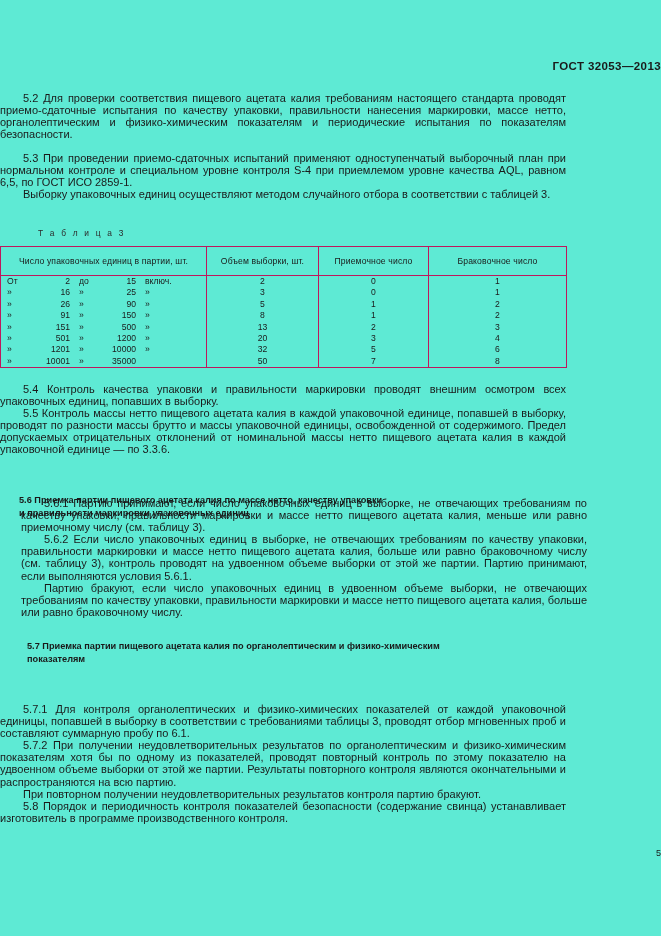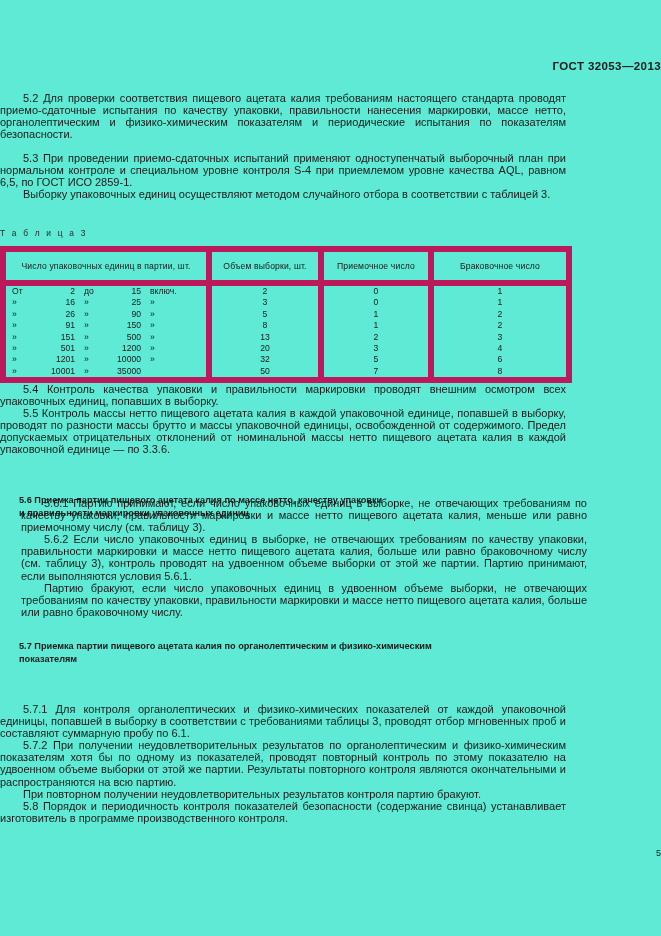--- a/index.html
+++ b/index.html
@@ -77,21 +77,21 @@
     width: 566px;
   }
   table.data {
     border-collapse: collapse;
     width: 566px;
     table-layout: fixed;
     font-size: 8.6px;
   }
   table.data th,
   table.data td {
-    border: 6px solid #be185d;
+    border: 1px solid #be185d;
     padding: 0;
     vertical-align: middle;
   }
   table.data thead th {
     height: 28px;
     font-weight: normal;
     text-align: center;
     letter-spacing: 0.15px;
   }
   table.data tbody td {
@@ -135,21 +135,21 @@
 
   <div class="body-block" style="top:92px;">
     <p>5.2  Для проверки соответствия пищевого ацетата калия требованиям настоящего стандарта проводят приемо-сдаточные испытания по качеству упаковки, правильности нанесения маркировки, массе нетто, органолептическим и физико-химическим показателям и периодические испытания по показателям безопасности.</p>
   </div>
 
   <div class="body-block" style="top:152px;">
     <p>5.3 При проведении приемо-сдаточных испытаний применяют одноступенчатый выборочный план при нормальном контроле и специальном уровне контроля S-4 при приемлемом уровне качества AQL, равном 6,5, по ГОСТ ИСО 2859-1.</p>
     <p>Выборку упаковочных единиц осуществляют методом случайного отбора в соответствии с таблицей 3.</p>
   </div>
 
-  <div class="table-caption" style="top:228px;">Т а б л и ц а   3</div>
+  <div class="table-caption" style="top:228px;padding-left:38px;">Т а б л и ц а   3</div>
 
   <div class="tbl-wrap" style="top:246px;">
     <table class="data">
       <colgroup>
         <col style="width:206px;">
         <col style="width:112px;">
         <col style="width:110px;">
         <col style="width:138px;">
       </colgroup>
       <thead>
@@ -273,21 +273,21 @@
     <span class="l1">5.6  Приемка партии пищевого ацетата калия по массе нетто, качеству упаковки</span>
     <span class="l2">и правильности маркировки упаковочных единиц</span>
   </div>
 
   <div class="body-block" style="top:497px;padding-left:21px;">
     <p>5.6.1  Партию принимают, если число упаковочных единиц в выборке, не отвечающих требованиям по качеству упаковки, правильности маркировки и массе нетто пищевого ацетата калия, меньше или равно приемочному числу (см. таблицу 3).</p>
     <p>5.6.2  Если число упаковочных единиц в выборке, не отвечающих требованиям по качеству упаковки, правильности маркировки и массе нетто пищевого ацетата калия, больше или равно браковочному числу (см. таблицу 3), контроль проводят на удвоенном объеме выборки от этой же партии. Партию принимают, если выполняются условия 5.6.1.</p>
     <p>Партию бракуют, если число упаковочных единиц в удвоенном объеме выборки, не отвечающих требованиям по качеству упаковки, правильности маркировки и массе нетто пищевого ацетата калия, больше или равно браковочному числу.</p>
   </div>
 
-  <div class="subhead" style="top:640px;">
+  <div class="subhead" style="top:640px;padding-left:8px;">
     <span class="l1">5.7  Приемка партии пищевого ацетата калия по органолептическим и физико-химическим</span>
     <span class="l2">показателям</span>
   </div>
 
   <div class="body-block" style="top:703px;">
     <p>5.7.1  Для контроля органолептических и физико-химических показателей от каждой упаковочной единицы, попавшей в выборку в соответствии с требованиями таблицы 3, проводят отбор мгновенных проб и составляют суммарную пробу по 6.1.</p>
     <p>5.7.2  При получении неудовлетворительных результатов по органолептическим и физико-химическим показателям хотя бы по одному из показателей, проводят повторный контроль по этому показателю на удвоенном объеме выборки от этой же партии. Результаты повторного контроля являются окончательными и распространяются на всю партию.</p>
     <p>При повторном получении неудовлетворительных результатов контроля партию бракуют.</p>
     <p>5.8  Порядок и периодичность контроля показателей безопасности (содержание свинца) устанавливает изготовитель в программе производственного контроля.</p>
   </div>

